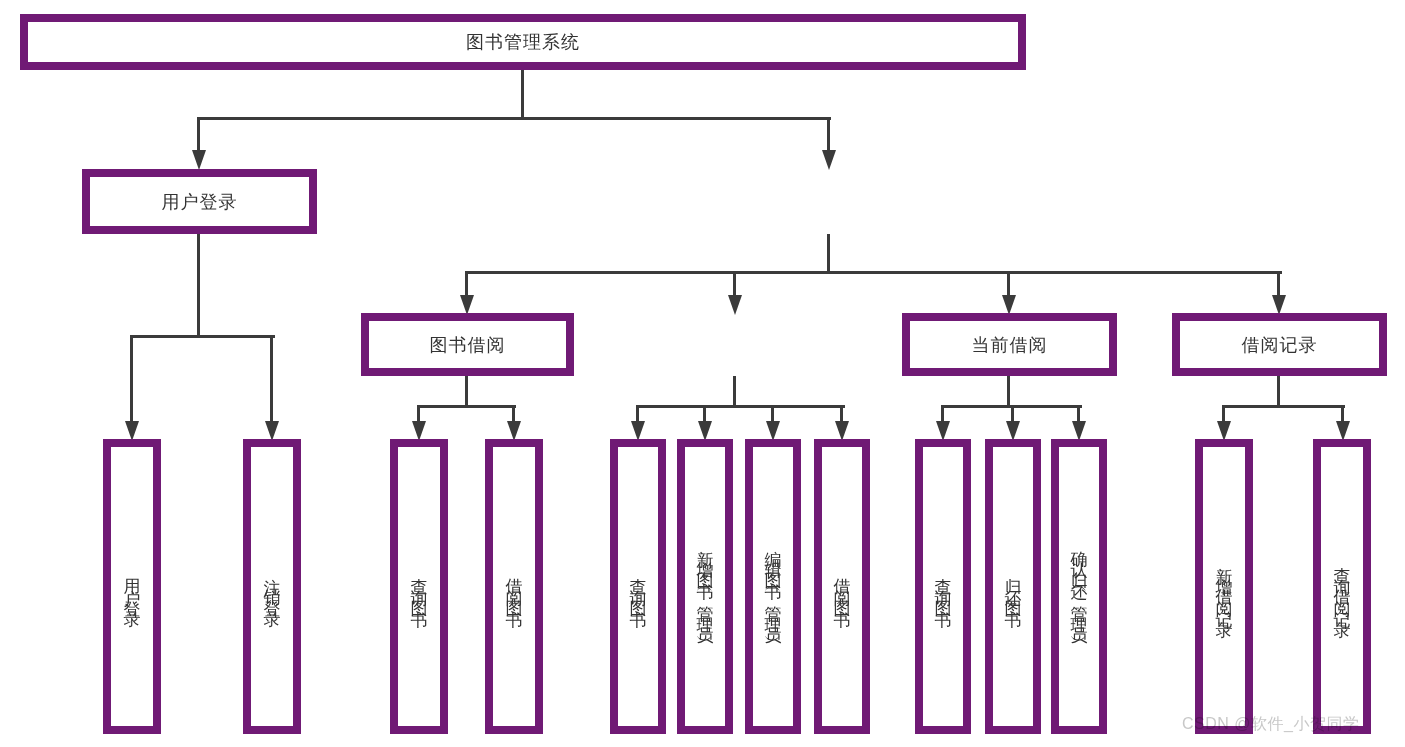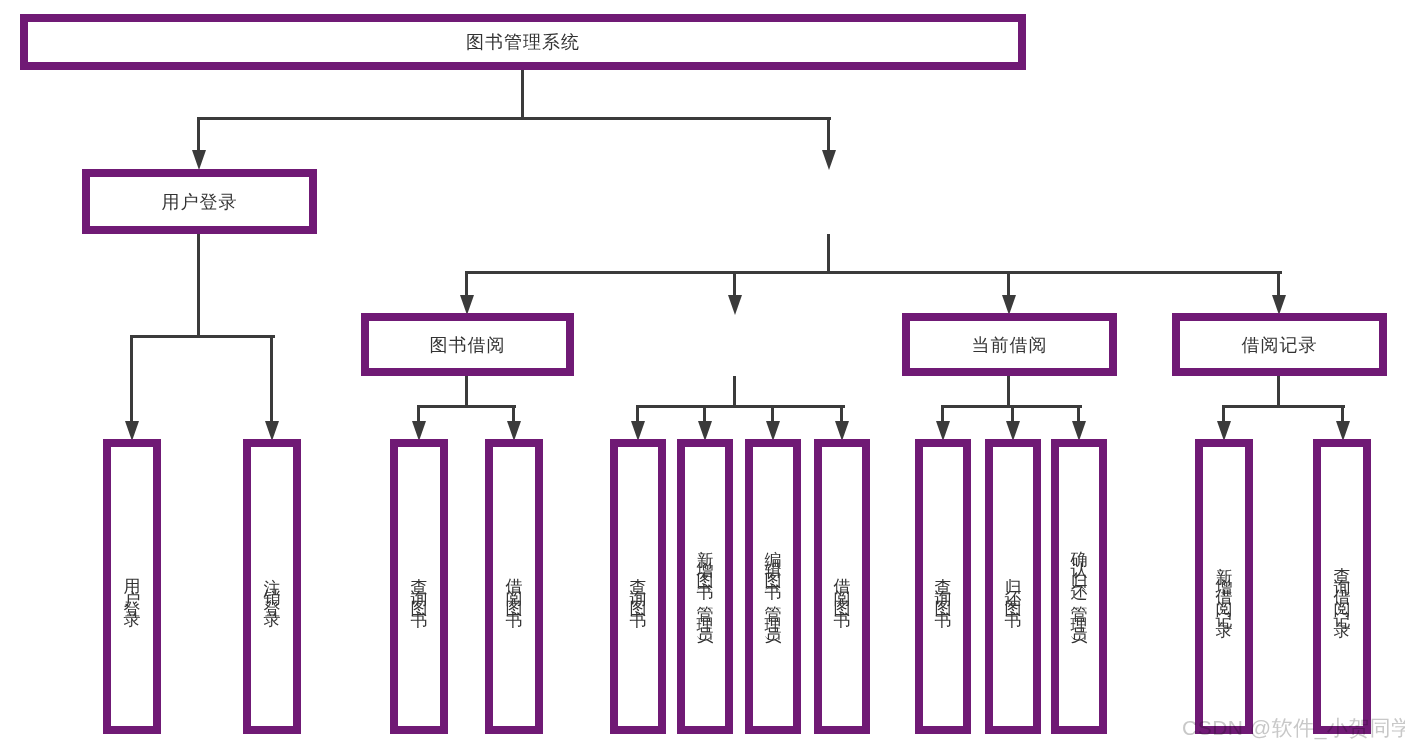--- a/index.html
+++ b/index.html
@@ -25,21 +25,21 @@
   .vl{position:absolute;width:3px;background:#3b3b3b;}
   .hl{position:absolute;height:3px;background:#3b3b3b;}
   
   .ah{
     position:absolute;width:0;height:0;
     border-left:7px solid transparent;border-right:7px solid transparent;
     border-top:20px solid #3b3b3b;
   }
   .watermark{
     position:absolute;left:1182px;top:714px;width:223px;
-    font-size:21px;color:#c8c8c8;letter-spacing:0.5px;
+    font-size:16px;color:#c8c8c8;letter-spacing:0.5px;
     mix-blend-mode:multiply;white-space:nowrap;z-index:10;
   }
 </style>
 </head>
 <body>
 
 <div class="canvas">
 
   <div class="box h-box" style="left:20px;top:14px;width:1006px;height:56px">图书管理系统</div>
 

